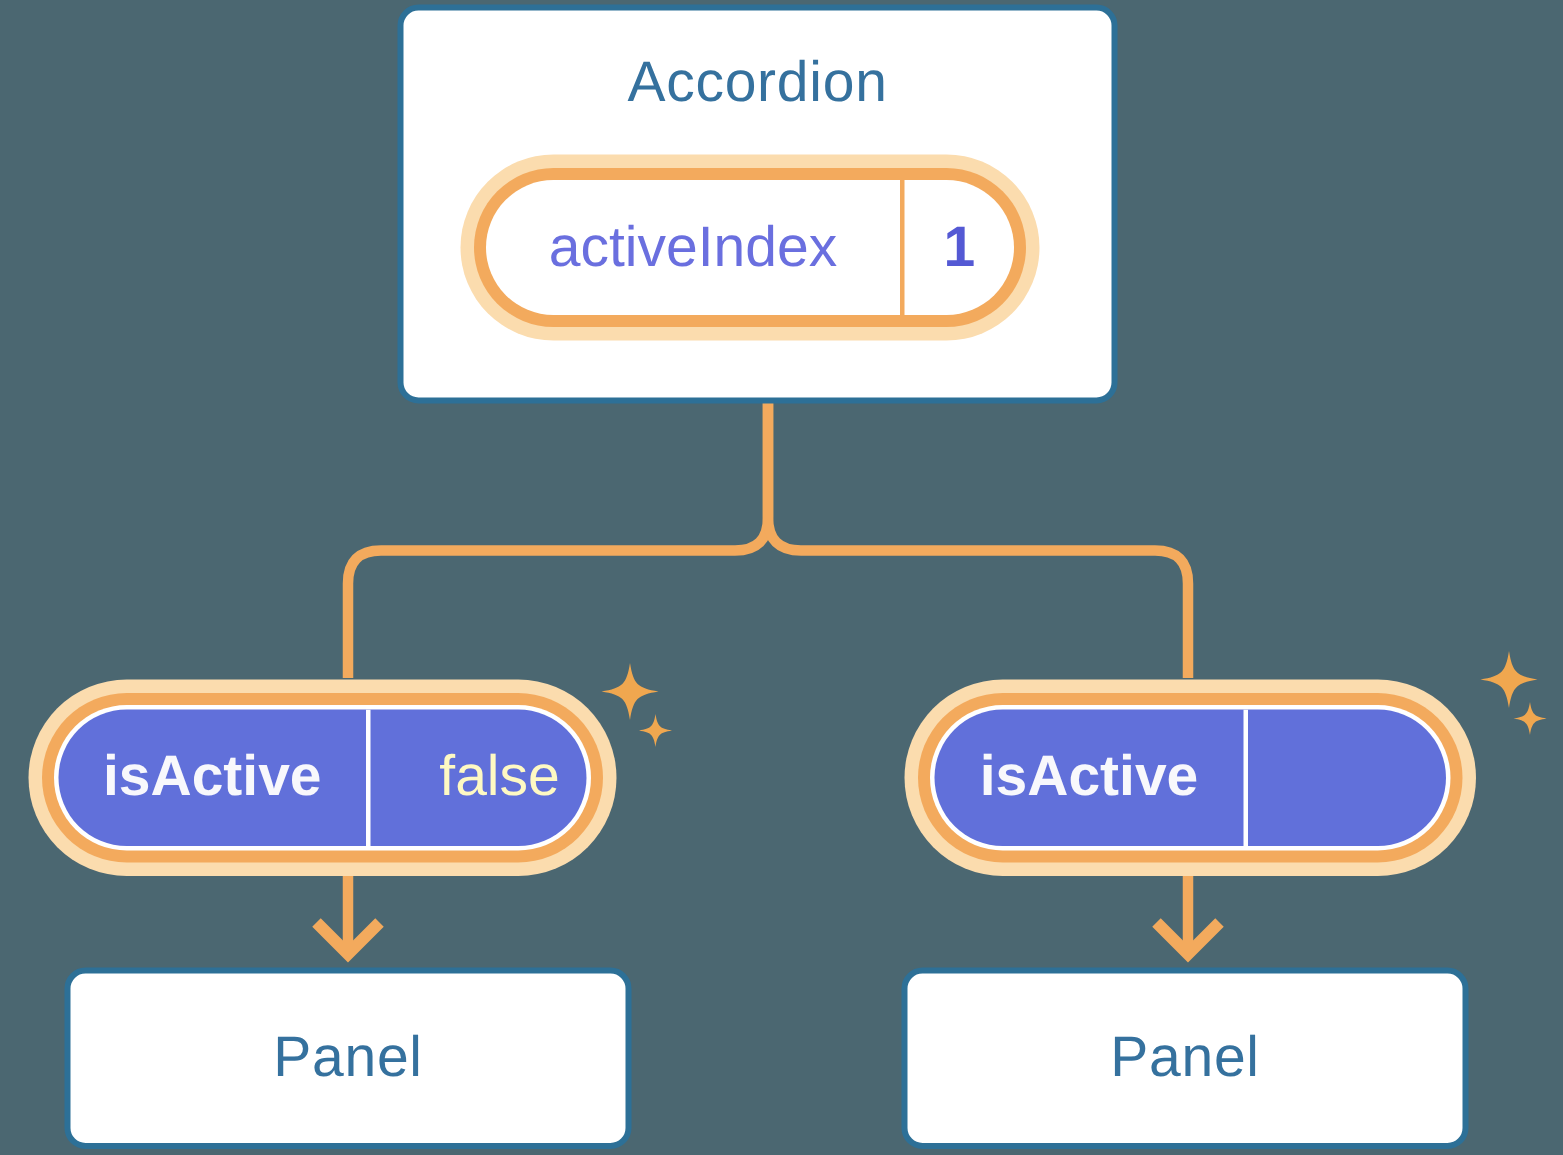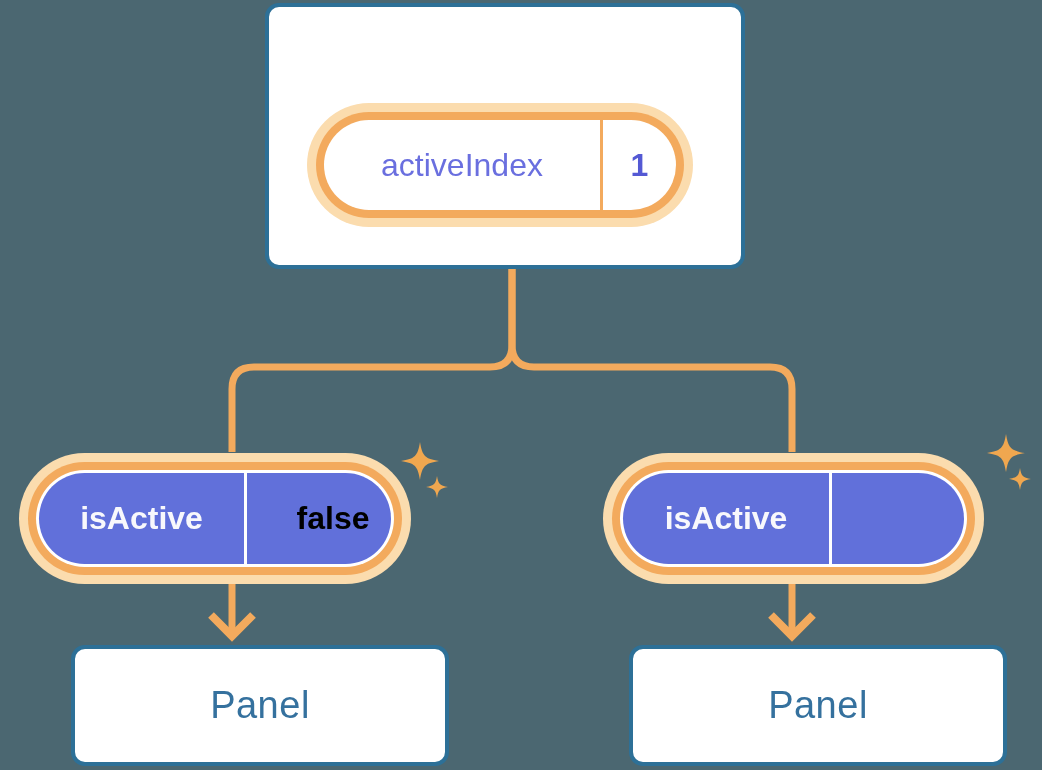--- a/index.html
+++ b/index.html
@@ -18,43 +18,43 @@
     border:4px solid var(--card-border);border-radius:14px;
   }
   .root-card{left:265px;top:3px;width:480px;height:266px;}
   .card-title{
     margin-top:26px;text-align:center;font-size:38px;line-height:44px;
     font-weight:500;color:var(--heading);letter-spacing:.5px;
   }
   .panel-card{
     display:flex;align-items:center;justify-content:center;
     width:378px;height:121px;font-size:38px;font-weight:500;
-    color:var(--heading);letter-spacing:.5px;margin-left:28px;
+    color:var(--heading);letter-spacing:.5px;
   }
   .panel-left{left:43px;top:645px;}
   .panel-right{left:601px;top:645px;}
 
   
   .pill{position:absolute;background:var(--peach);border-radius:80px;padding:9px;}
   .pill .ring{width:100%;height:100%;background:var(--orange);border-radius:70px;padding:8px;}
   .pill .white-gap{width:100%;height:100%;background:var(--card-bg);border-radius:60px;}
   .pill .body{width:100%;height:100%;border-radius:52px;display:flex;align-items:stretch;overflow:hidden;}
-  .pill-section{display:flex;align-items:center;justify-content:center;font-size:32px;}
+  .pill-section{display:flex;align-items:center;justify-content:center;font-size:38px;}
 
   .state-pill{left:38px;top:96px;width:386px;height:124px;}
   .state-pill .body{background:var(--card-bg);}
   .state-pill .sec-name{width:276px;color:var(--purple-text);}
   .state-pill .divider{width:3px;background:var(--orange);}
   .state-pill .sec-value{flex:1;color:var(--purple-value);font-weight:700;}
 
   .prop-pill .white-gap{padding:3px;}
   .prop-pill .body{background:var(--purple);}
   .prop-pill .divider{width:3px;background:#ffffff;}
   .prop-pill .sec-name{color:var(--pill-text);font-weight:bold;}
-  .prop-pill .sec-value{flex:1;color:#000000;font-weight:700;margin-left:28px;}
+  .prop-pill .sec-value{flex:1;color:#fef9c3;font-weight:400;margin-left:28px;}
   .prop-left{left:19px;top:453px;width:392px;height:131px;}
   .prop-left .sec-name{width:205px;}
   .prop-right{left:603px;top:453px;width:381px;height:131px;}
   .prop-right .sec-name{width:206px;}
 
   .line{fill:none;stroke:var(--orange);stroke-width:7px;}
   .arrow-head{fill:none;stroke:var(--orange);stroke-width:8px;stroke-linejoin:miter;}
   .sparkle{fill:var(--orange-deep);}
 </style>
 </head>
@@ -77,20 +77,21 @@
     <path class="sparkle" transform="translate(725,131) scale(12)" d="M0 -1 C0.12 -0.26 0.26 -0.12 1 0 C0.26 0.12 0.12 0.26 0 1 C-0.12 0.26 -0.26 0.12 -1 0 C-0.26 -0.12 -0.12 -0.26 0 -1 Z"></path>
 
     <path class="sparkle" transform="translate(420,461) scale(19)" d="M0 -1 C0.12 -0.26 0.26 -0.12 1 0 C0.26 0.12 0.12 0.26 0 1 C-0.12 0.26 -0.26 0.12 -1 0 C-0.26 -0.12 -0.12 -0.26 0 -1 Z"></path>
     <path class="sparkle" transform="translate(437,487) scale(11)" d="M0 -1 C0.12 -0.26 0.26 -0.12 1 0 C0.26 0.12 0.12 0.26 0 1 C-0.12 0.26 -0.26 0.12 -1 0 C-0.26 -0.12 -0.12 -0.26 0 -1 Z"></path>
 
     <path class="sparkle" transform="translate(1006,453) scale(19)" d="M0 -1 C0.12 -0.26 0.26 -0.12 1 0 C0.26 0.12 0.12 0.26 0 1 C-0.12 0.26 -0.26 0.12 -1 0 C-0.26 -0.12 -0.12 -0.26 0 -1 Z"></path>
     <path class="sparkle" transform="translate(1020,479) scale(11)" d="M0 -1 C0.12 -0.26 0.26 -0.12 1 0 C0.26 0.12 0.12 0.26 0 1 C-0.12 0.26 -0.26 0.12 -1 0 C-0.26 -0.12 -0.12 -0.26 0 -1 Z"></path>
   </svg>
 
   <div class="card root-card">
+    <div class="card-title">Accordion</div>
 
     <div class="pill state-pill">
       <div class="ring">
         <div class="body">
           <div class="pill-section sec-name">activeIndex</div>
           <div class="divider"></div>
           <div class="pill-section sec-value">1</div>
         </div>
       </div>
     </div>

